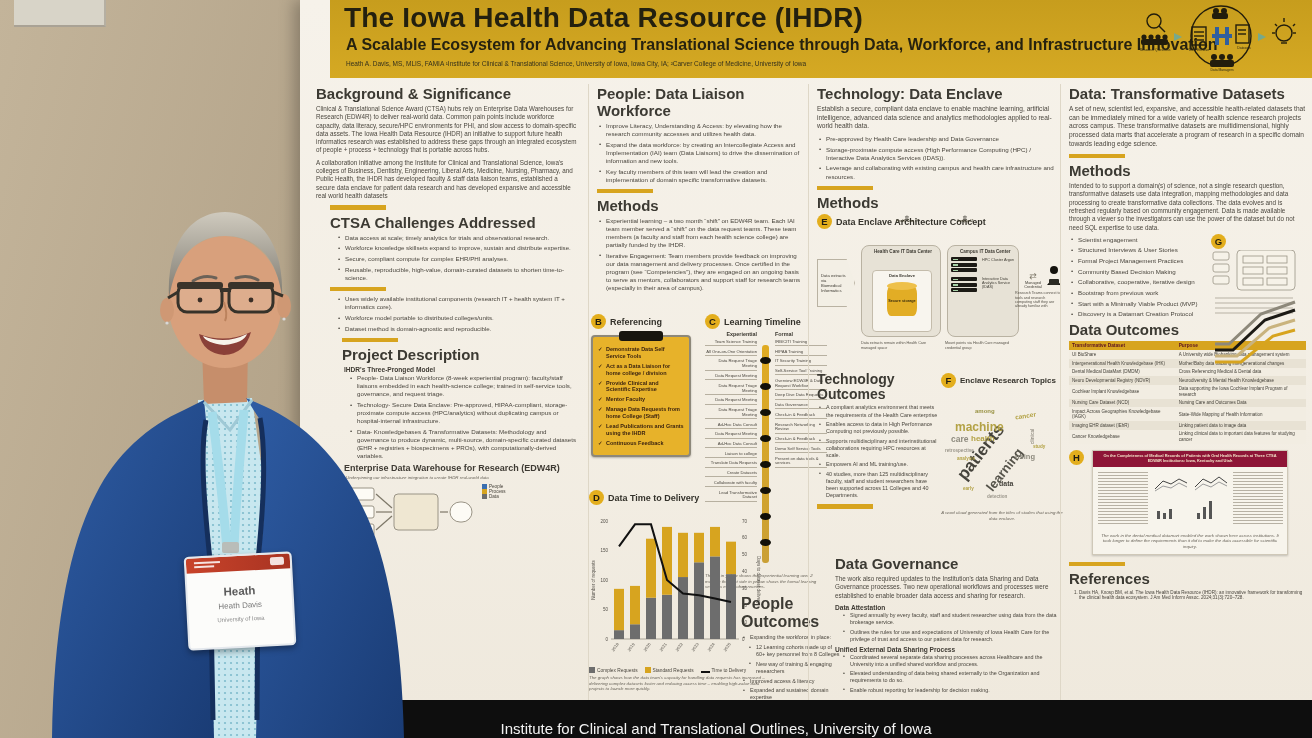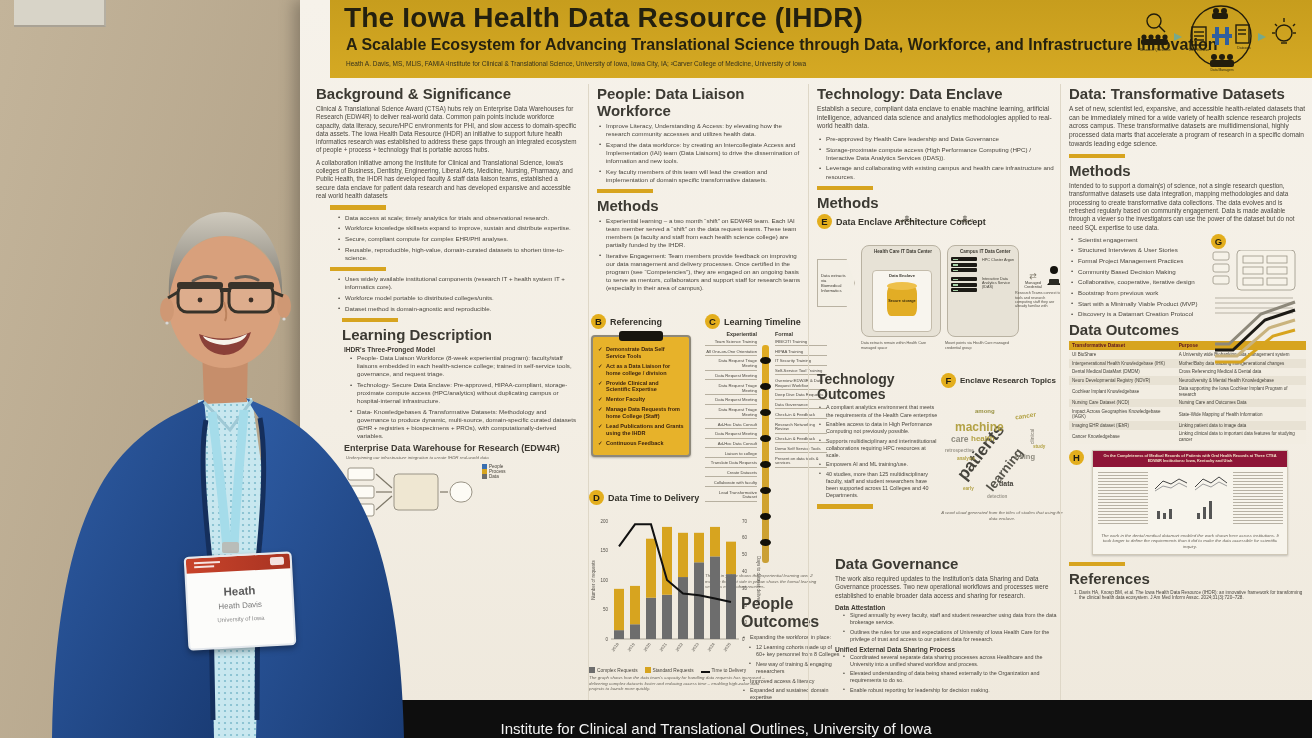--- a/index.html
+++ b/index.html
@@ -162,34 +162,35 @@
         <div style="position:absolute;left:96px;top:44px;width:24px" class="logo-lbl">Datasets</div>
         <div style="position:absolute;left:66px;top:66px;width:40px" class="logo-lbl">Data Managers</div>
       </div>
     </div>
 
     <div class="pcol c1">
       <div class="sec-h">Background &amp; Significance</div>
       <p class="body-t">Clinical &amp; Translational Science Award (CTSA) hubs rely on Enterprise Data Warehouses for Research (EDW4R) to deliver real-world data. Common pain points include workforce capacity, data literacy, secure/HPC environments for PHI, and slow access to domain-specific data assets. The Iowa Health Data Resource (IHDR) an initiative to support future health informatics research was established to address these gaps through an integrated ecosystem of people + process + technology that is portable across hubs.</p>
       <p class="body-t">A collaboration initiative among the Institute for Clinical and Translational Science, Iowa's colleges of Business, Dentistry, Engineering, Liberal Arts, Medicine, Nursing, Pharmacy, and Public Health, the IHDR has developed faculty &amp; staff data liaison teams, established a secure data enclave for patient data research and has developed expansive and accessible real world health datasets</p>
       <div class="gbar" style="margin-left:14px"></div>
+      <div class="sec-h" style="margin-left:14px">CTSA Challenges Addressed</div>
       <ul class="b" style="margin-left:22px">
           <li>Data access at scale; timely analytics for trials and observational research.</li>
           <li>Workforce knowledge skillsets expand to improve, sustain and distribute expertise.</li>
           <li>Secure, compliant compute for complex EHR/PHI analyses.</li>
           <li>Reusable, reproducible, high-value, domain-curated datasets to shorten time-to-science.</li>
         </ul>
       <div class="gbar" style="margin-left:14px"></div>
       <ul class="b" style="margin-left:22px">
           <li>Uses widely available institutional components (research IT + health system IT + informatics core).</li>
           <li>Workforce model portable to distributed colleges/units.</li>
           <li>Dataset method is domain-agnostic and reproducible.</li>
         </ul>
       <div class="gbar" style="margin-left:26px"></div>
-      <div class="sec-h" style="margin-left:26px">Learning Description</div>
+      <div class="sec-h" style="margin-left:26px">Project Description</div>
       <div class="sub-h" style="margin-left:28px">IHDR's Three-Pronged Model</div>
       <ul class="b" style="margin-left:34px">
           <li>People- Data Liaison Workforce (8-week experiential program): faculty/staff liaisons embedded in each health-science college; trained in self-service tools, governance, and request triage.</li>
           <li>Technology- Secure Data Enclave: Pre-approved, HIPAA-compliant, storage-proximate compute access (HPC/analytics) without duplicating campus or hospital-internal infrastructure.</li>
           <li>Data- Knowledgebases &amp; Transformative Datasets: Methodology and governance to produce dynamic, multi-source, domain-specific curated datasets (EHR + registries + biospecimens + PROs), with computationally-derived variables.</li>
         </ul>
       <div class="sub-h" style="font-size:9px;margin-left:28px">Enterprise Data Warehouse for Research (EDW4R)</div>
       <div class="cap" style="margin-left:30px">Underpinning our infrastructure integration to create IHDR real-world data</div>
       <div style="display:flex;align-items:flex-start;gap:6px;margin:3px 0 0 30px">
         <svg width="130" height="60" viewBox="0 0 130 60">

